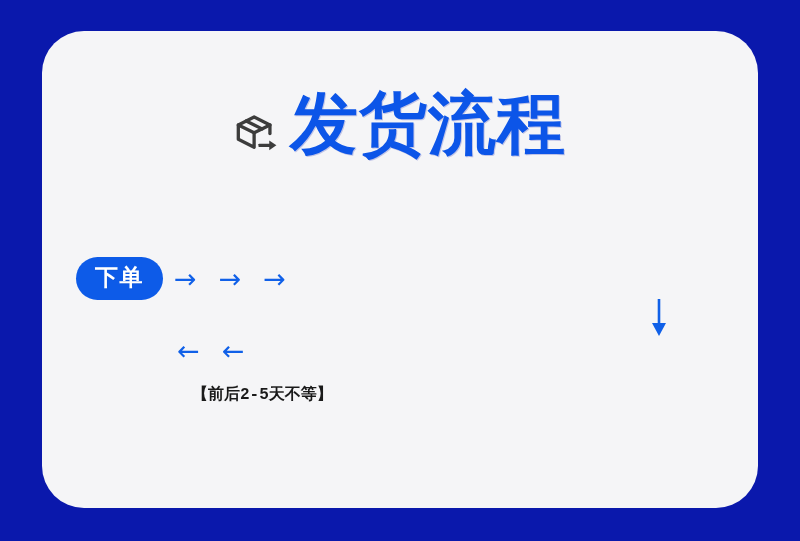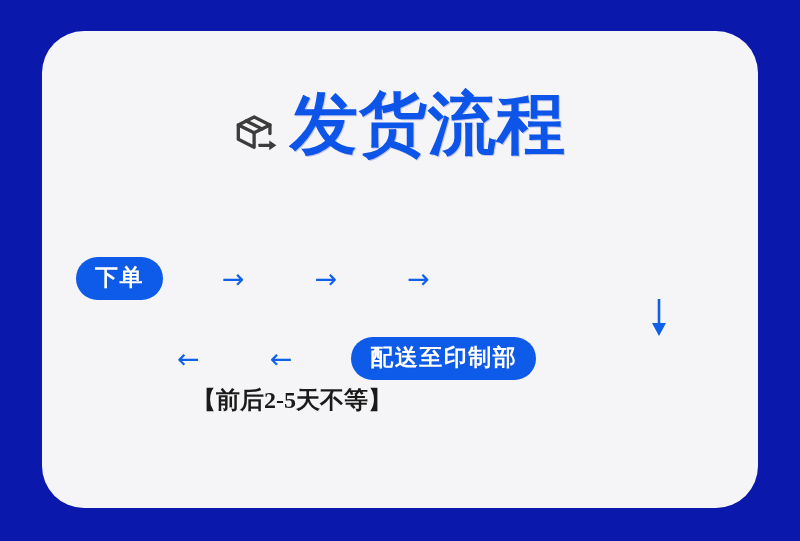--- a/index.html
+++ b/index.html
@@ -63,21 +63,20 @@
     white-space: nowrap;
     text-shadow: 1px 1px 0 rgba(10,24,172,0.22);
   }
 
   
   .flow-row {
     position: absolute;
     display: flex;
     align-items: center;
     white-space: nowrap;
-    gap: 48px;
   }
 
   #row1 {
     left: 34px;
     top: 226px;
   }
 
   #row2 {
     left: 124px;
     top: 306px;
@@ -114,24 +113,24 @@
     top: 268px;
     width: 22px;
     height: 38px;
   }
 
   
   .footnote {
     position: absolute;
     left: 150px;
     top: 353px;
-    font-size: 24px;
+    font-size: 16px;
     font-weight: bold;
     color: #1A1A1A;
-    font-family: Liberation Serif, serif;
+    font-family: Liberation Mono, monospace;
     letter-spacing: 0px;
     white-space: nowrap;
   }
 </style>
 </head>
 <body>
 
 <div id="poster">
 
   <div id="card">
@@ -160,19 +159,18 @@
     </div>
 
     <svg class="v-arrow" viewBox="0 0 22 38" aria-hidden="true">
       <line x1="11" y1="0" x2="11" y2="26" stroke="#1060E8" stroke-width="2.6"></line>
       <path d="M4 24 L18 24 L11 37 Z" fill="#1060E8"></path>
     </svg>
 
     <div class="flow-row" id="row2">
       <span class="arrow">←</span>
       <span class="arrow">←</span>
-      <span class="pill">配送至印制部</span>
     </div>
 
     <div class="footnote">【前后2-5天不等】</div>
 
   </div>
 </div>
 
 </body></html>

